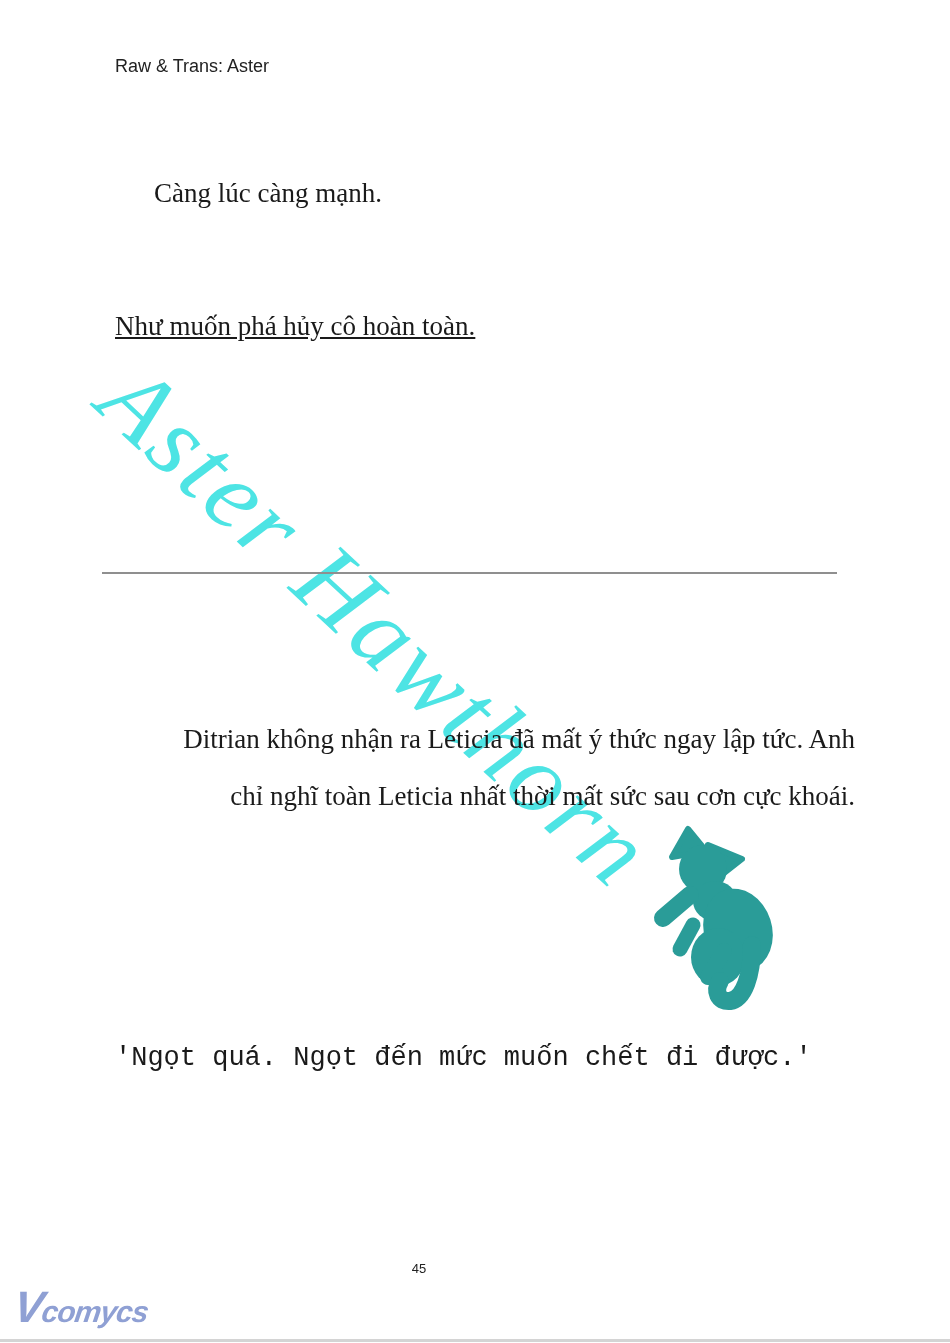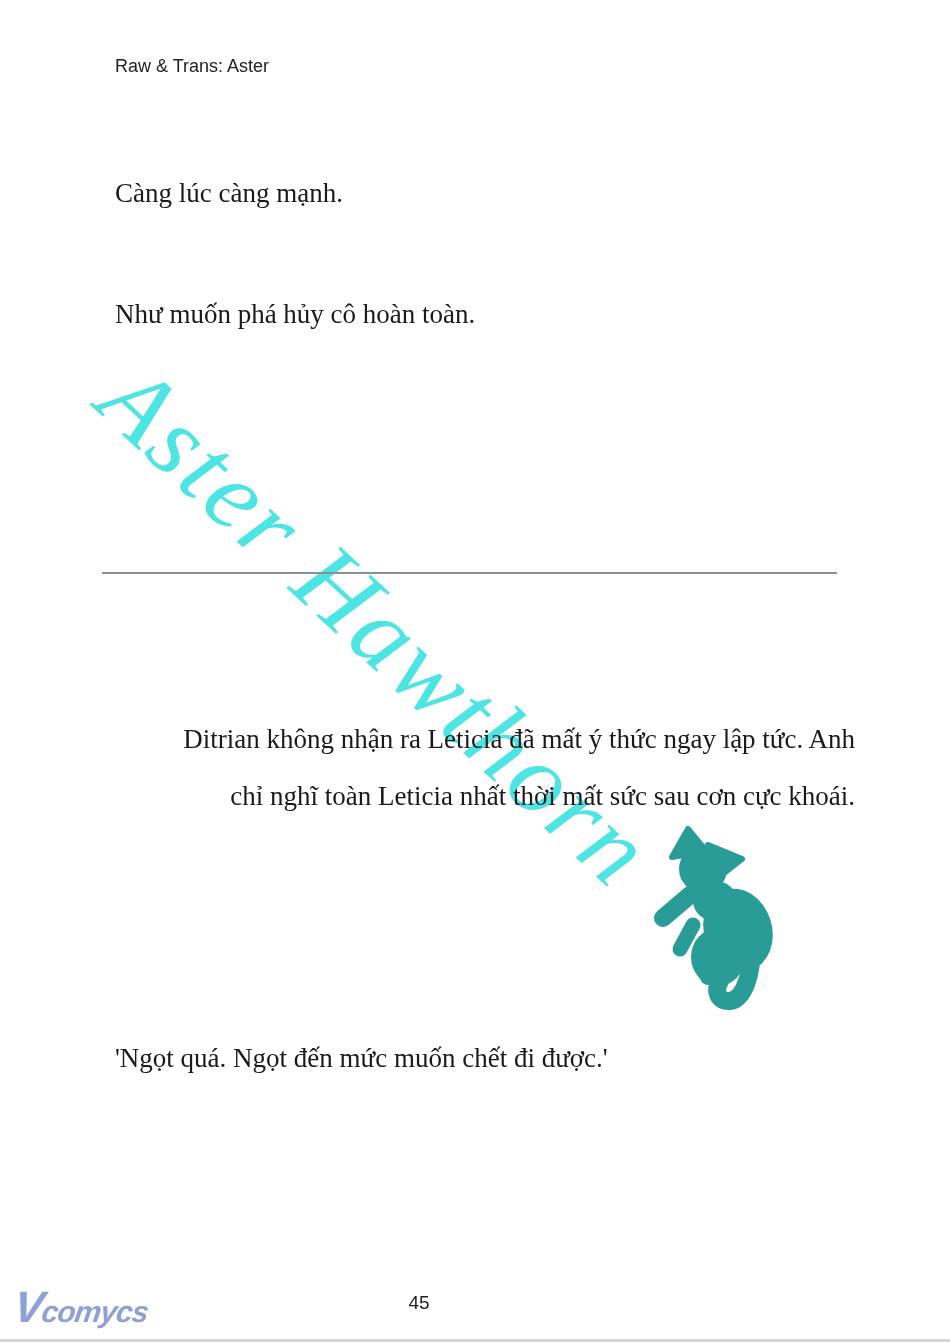--- a/index.html
+++ b/index.html
@@ -44,41 +44,40 @@
     z-index: 2;
   }
 
   .para {
     position: absolute; left: 115px; width: 740px;
     margin: 0; font-size: 27px; line-height: 57px;
     z-index: 4;
   }
   .para .line { display: block; white-space: nowrap; height: 57px; }
 
-  .p1 { top: 165px; }
-  .p2 { top: 286px; }
+  .p1 { top: 165px; margin-left: 39px; }
+  .p2 { top: 298px; text-decoration: underline; }
   .p3 { top: 427px; }
   .p4 { top: 711px; text-align: right; }
   .p5 { top: 853px; }
-  .p6 { top: 1030px; }
+  .p6 { top: 1030px; font-family: Liberation Mono, monospace; }
 
   .divider {
     position: absolute; left: 102px; top: 572px;
     width: 735px; height: 2px;
     background: var(--divider);
     z-index: 3;
   }
 
   .page-number {
     position: absolute; left: 0; top: 1258px; width: 838px;
     text-align: center;
     font-family: "Liberation Sans", sans-serif;
-    font-size: 19px; line-height: 22px; color: #222;
+    font-size: 13px; line-height: 22px; color: #222;
     z-index: 4;
-    margin-top: 34px;
   }
 
   .logo {
     position: absolute; left: 14px; top: 1284px;
     font-family: "Liberation Sans", sans-serif;
     font-style: italic; font-weight: bold;
     font-size: 30px; line-height: 46px;
     letter-spacing: -1px;
     color: var(--logo);
     transform: skewX(-8deg);

